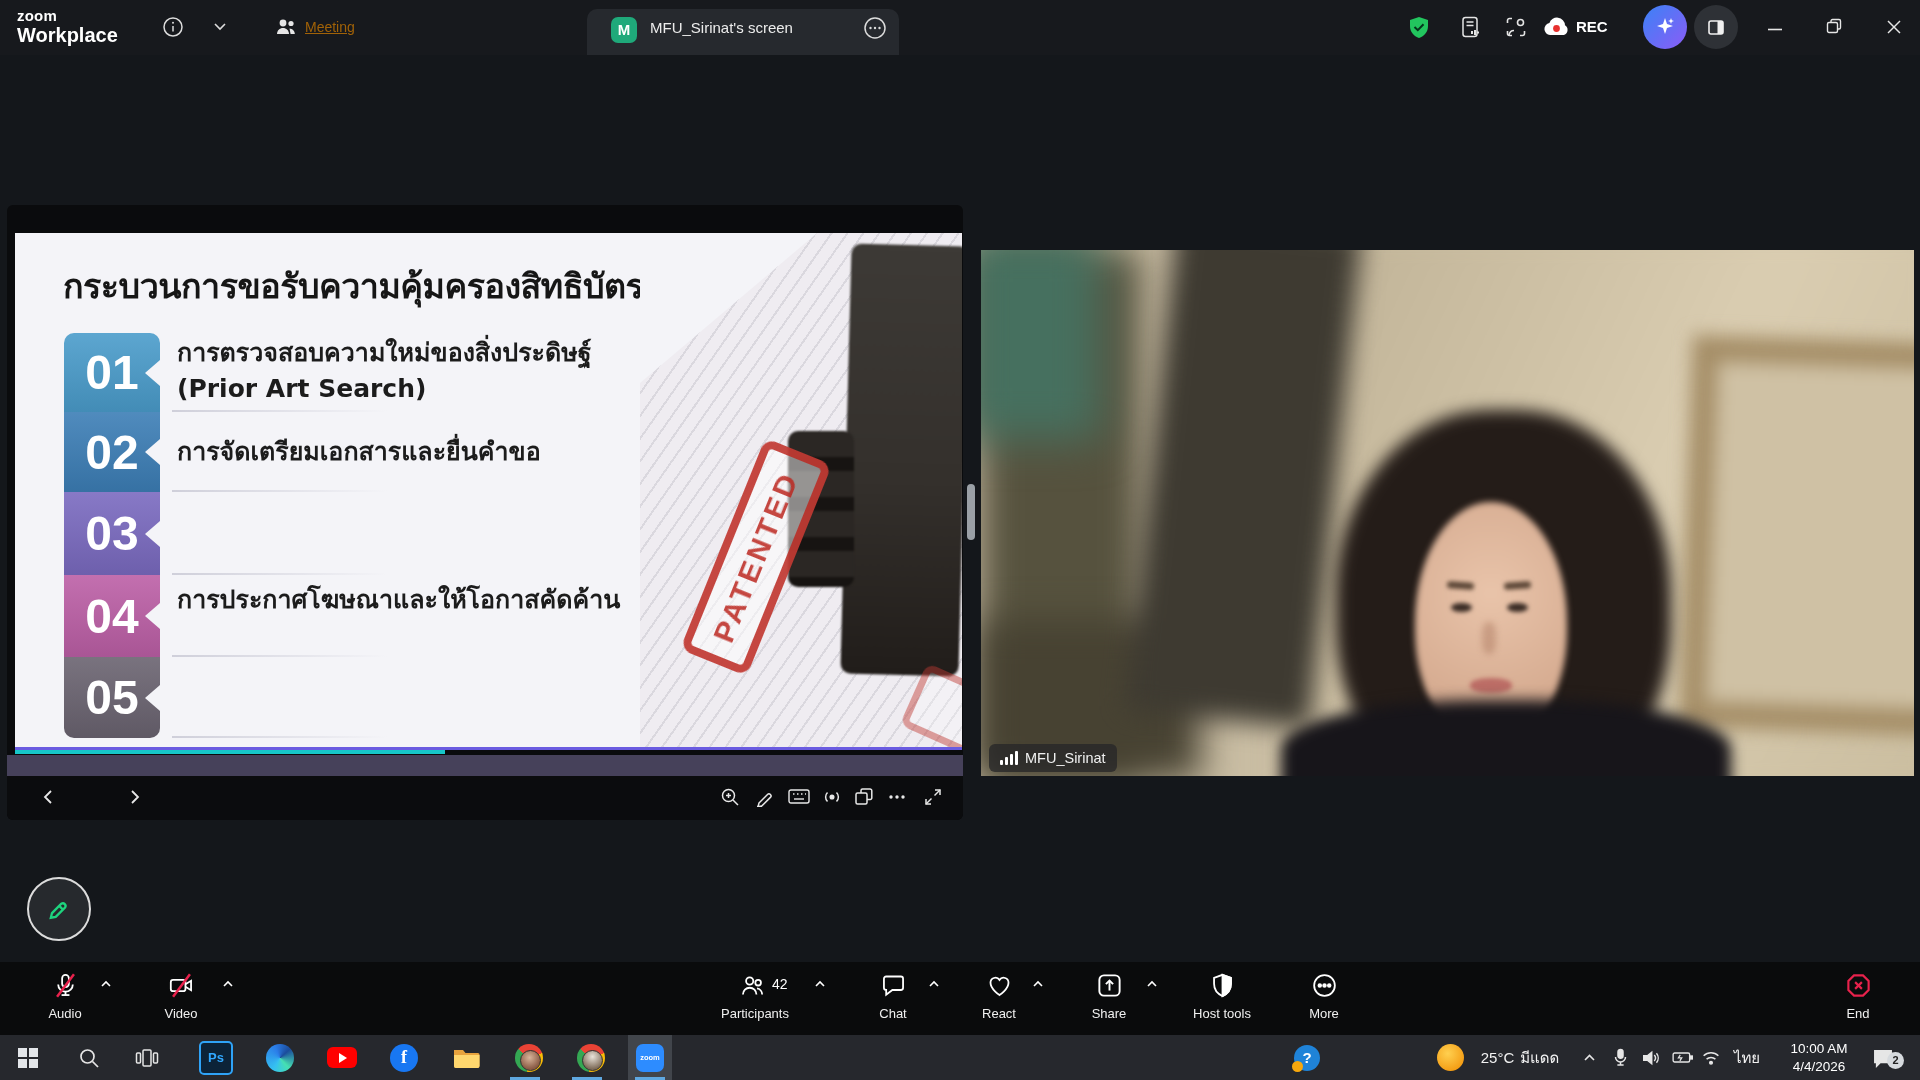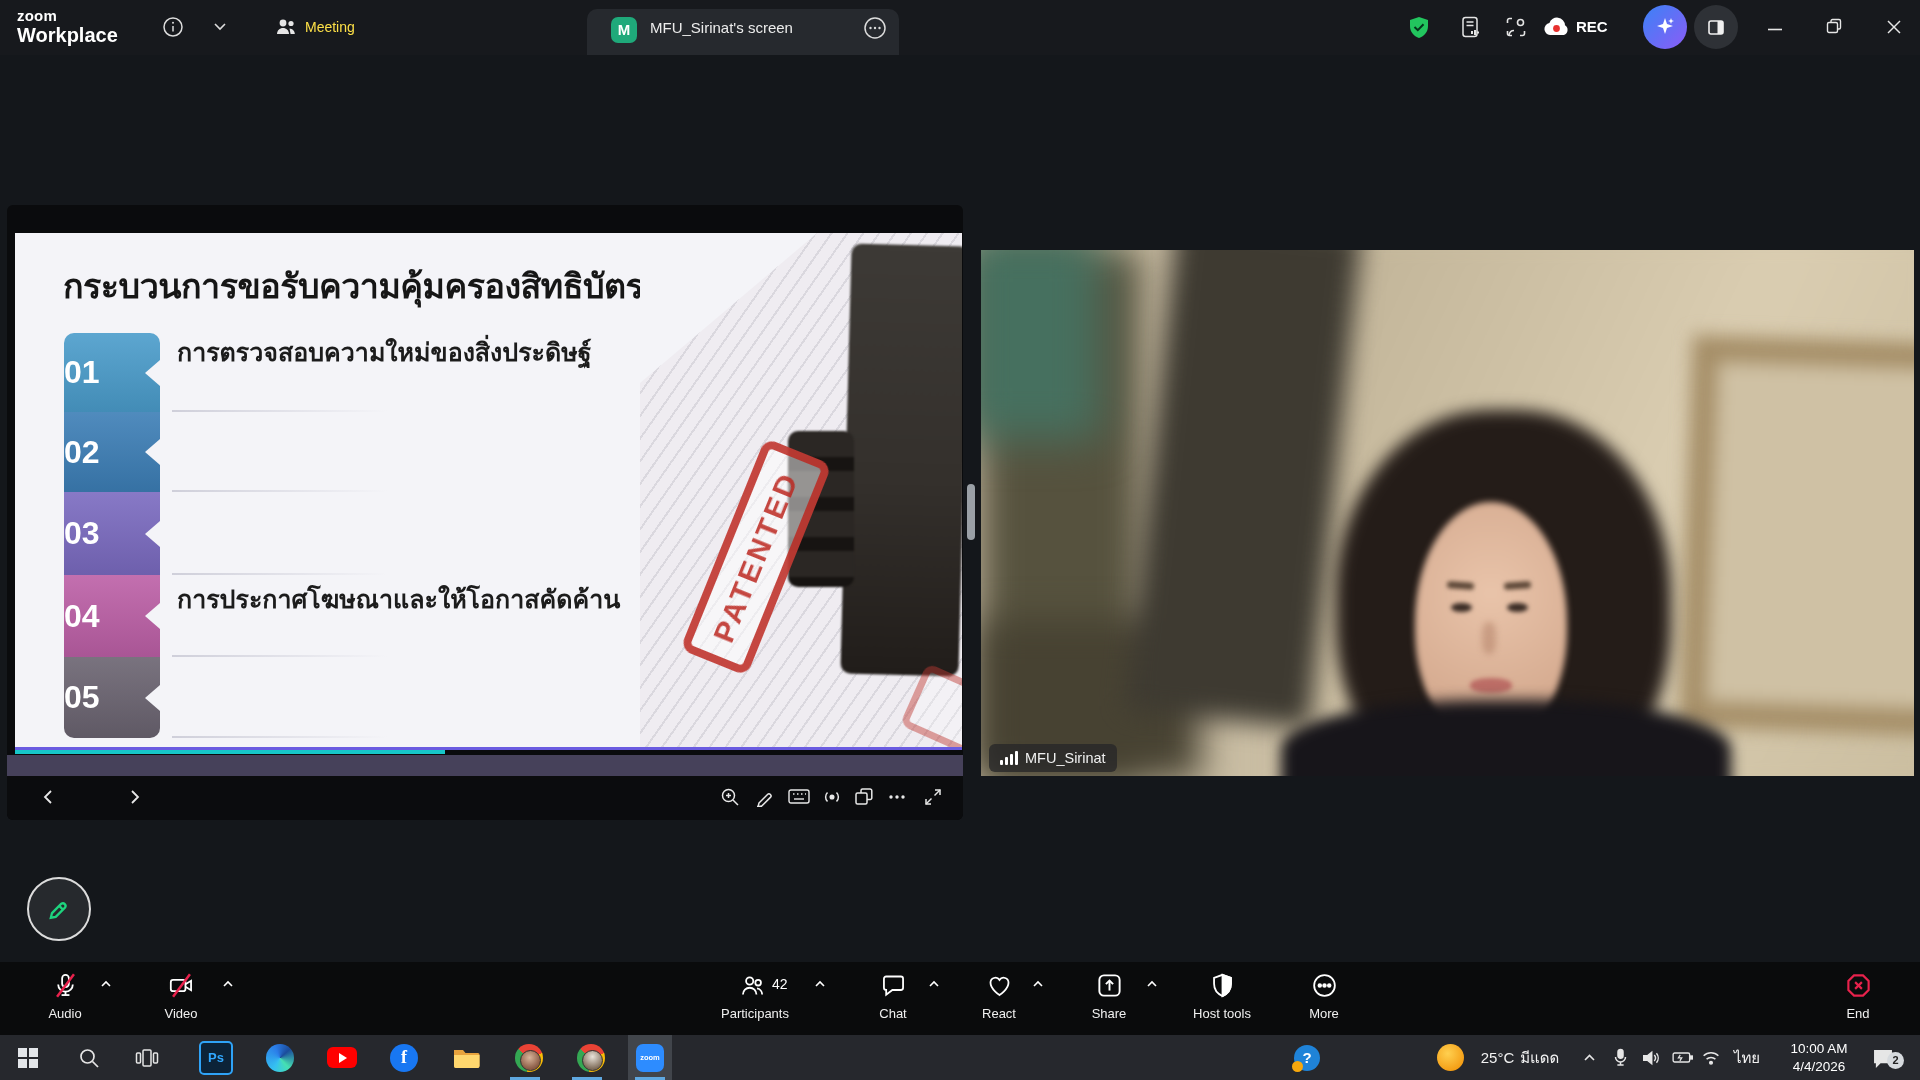--- a/index.html
+++ b/index.html
@@ -8,31 +8,31 @@
   .abs{position:absolute;}
   svg{display:block;}
   
   #topbar{left:0;top:0;width:1920px;height:55px;background:#17191d;}
   .logo1{left:17px;top:7px;font-size:15px;font-weight:700;color:#fff;letter-spacing:.2px;}
   .logo2{left:17px;top:24px;font-size:20px;font-weight:700;color:#fff;}
   .tab-active{left:587px;top:9px;width:312px;height:46px;background:#26292e;border-radius:10px 10px 0 0;}
   .m-badge{left:611px;top:17px;width:26px;height:26px;border-radius:7px;background:var(--badge_green,#1fa97a);
            color:#fff;font-size:15px;font-weight:700;text-align:center;line-height:26px;}
   .tab-label{left:650px;top:19px;font-size:15px;color:#ececec;}
-  .meeting-label{left:305px;top:19px;font-size:14px;color:#fde047;}
+  .meeting-label{left:305px;top:19px;font-size:14px;color:#a16207;text-decoration:underline;}
   .rec-label{left:1576px;top:18px;font-size:15px;font-weight:700;color:#fff;}
   .icon-btn{display:flex;align-items:center;justify-content:center;}
   
   #pwin{left:7px;top:205px;width:956px;height:615px;background:#0a0b0d;border-radius:6px;}
   #slide{left:15px;top:233px;width:947px;height:514px;background:#f4f4f8;overflow:hidden;}
   .s-title{left:48px;top:26px;width:600px;font-family:"DejaVu Sans",sans-serif;
            font-size:34px;font-weight:800;color:#161616;letter-spacing:-.5px;}
   .mfii{left:838px;top:34px;color:var(--logo_red,#d6282f);font-weight:700;font-style:italic;font-size:23px;display:flex;align-items:center;gap:2px;}
   .num-block{left:49px;width:96px;background-image:linear-gradient(180deg,rgba(255,255,255,.10),rgba(0,0,0,.10));
-             color:#fff;font-size:32px;font-weight:700;display:flex;align-items:center;}
+             color:#fff;font-size:48px;font-weight:700;display:flex;align-items:center;justify-content:center;}
   .num-block .notch{position:absolute;right:0;top:50%;transform:translateY(-50%);
              border-top:13px solid transparent;border-bottom:13px solid transparent;border-right:15px solid #f4f4f8;}
   .row-label{left:162px;width:450px;font-family:"DejaVu Sans",sans-serif;font-size:25px;font-weight:700;color:#1c1c1c;line-height:1.45;}
   .divider{left:157px;width:215px;height:2px;background:linear-gradient(90deg,#cfcfda,rgba(207,207,218,0));}
   #photo{left:625px;top:0;width:322px;height:514px;overflow:hidden;background:#efecf1;}
   #photo .paper{position:absolute;inset:0;background:
       repeating-linear-gradient(125deg,rgba(110,110,125,.16) 0 2px,rgba(0,0,0,0) 2px 13px),#efecf1;}
   #photo .paper-corner{position:absolute;left:0;top:0;width:100%;height:150px;background:#f4f4f8;
       clip-path:polygon(0 0,55% 0,0 100%);}
   .stamp{left:2px;top:288px;width:212px;height:56px;border:8px solid var(--stamp_red,#c23a33);border-radius:12px;
@@ -240,21 +240,23 @@
       <span>04</span>
         <i class="notch"></i>
       </div>
     <div class="abs num-block" style="top: 424px; height: 81px; border-radius: 0px 0px 10px 10px; background-color: rgb(106, 99, 112);">
       <span>05</span>
         <i class="notch"></i>
       </div>
 
     <div class="abs row-label" style="top:102px;">
       <div>การตรวจสอบความใหม่ของสิ่งประดิษฐ์</div>
-    </div>
+      <div>(Prior Art Search)</div>
+    </div>
+    <div class="abs row-label" style="top:201px;">การจัดเตรียมเอกสารและยื่นคำขอ</div>
     <div class="abs row-label" style="top:349px;">การประกาศโฆษณาและให้โอกาสคัดค้าน</div>
 
     <div class="abs divider" style="top:177px;"></div>
     <div class="abs divider" style="top:257px;"></div>
     <div class="abs divider" style="top:340px;"></div>
     <div class="abs divider" style="top:422px;"></div>
     <div class="abs divider" style="top:503px;"></div>
   </div>
 
   <div class="abs p-track" style="left: 15px; top: 747px; width: 947px; background-color: rgb(106, 91, 224);"></div>

